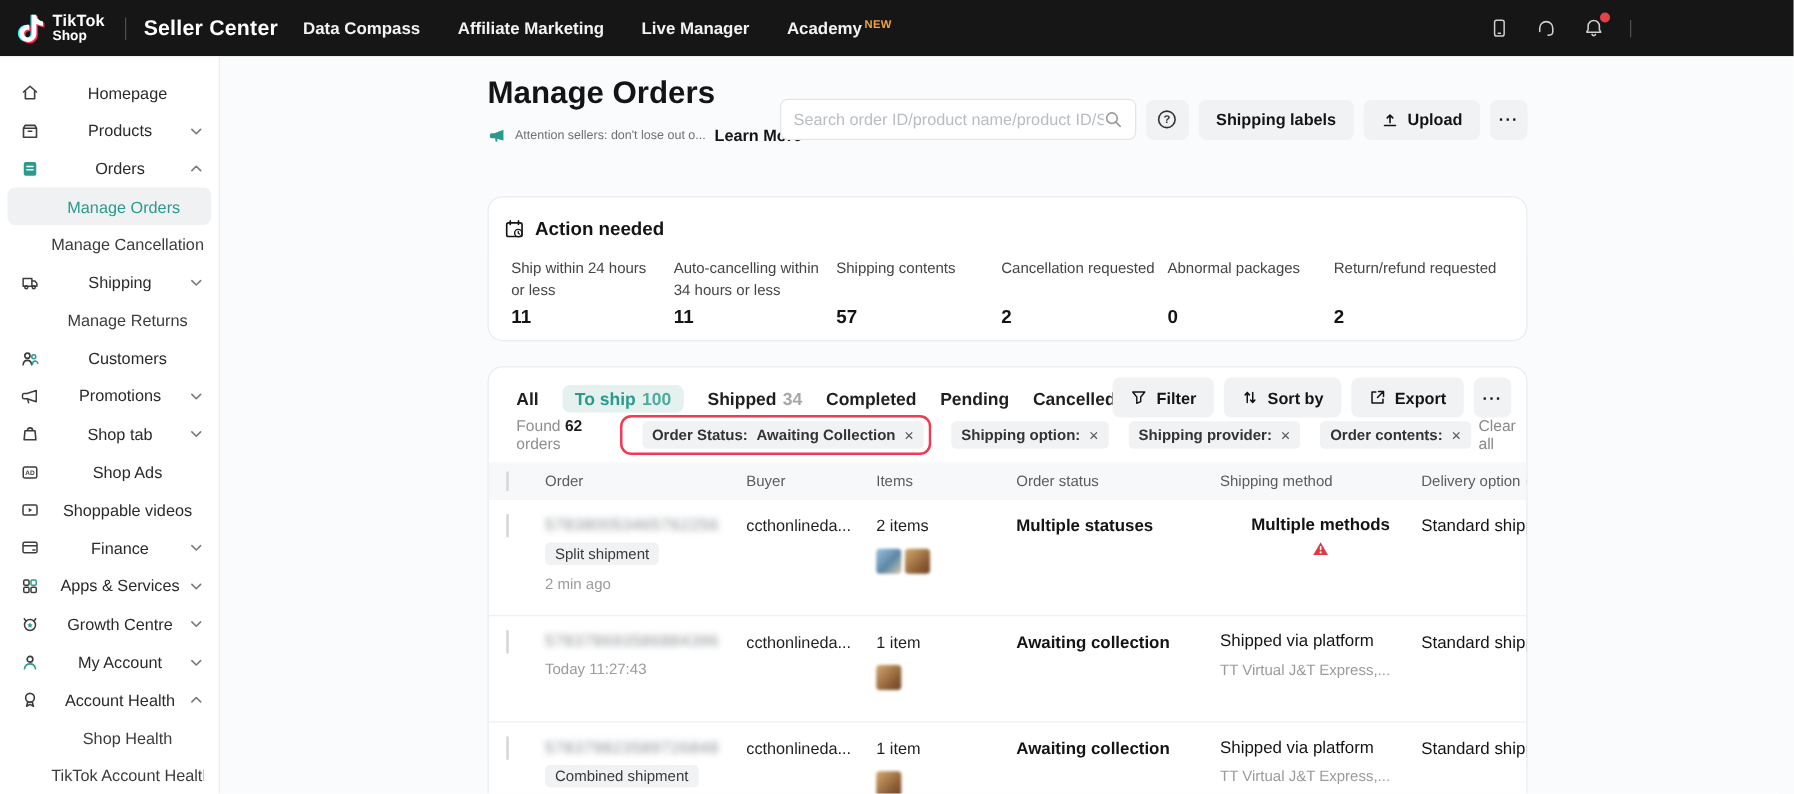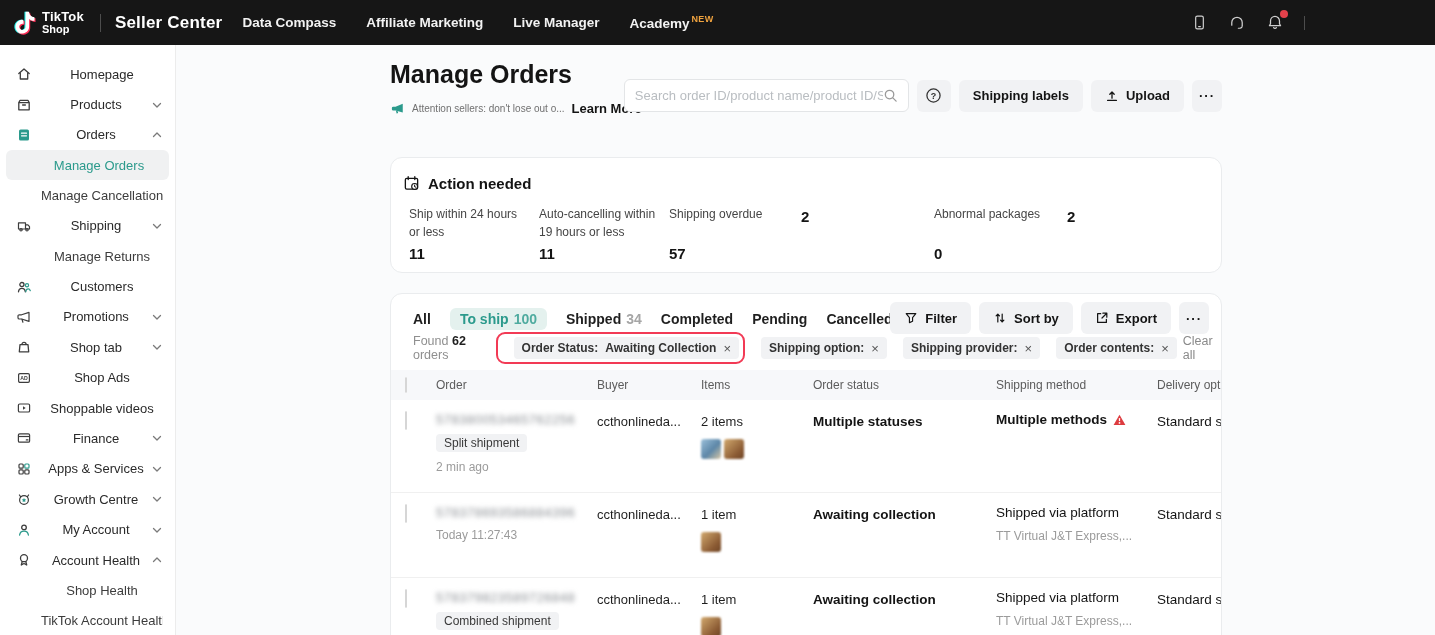--- a/index.html
+++ b/index.html
@@ -93,35 +93,35 @@
   
   .thead { position:absolute; top:76px; left:0; width:836px; height:30px; background:#f7f8fa;
     display:flex; align-items:center; padding-left:14px; font-size:12px; color:#5c5c5c; }
   .tbody { position:absolute; top:106px; left:0; width:836px; }
   .trow { display:flex; padding:12px 0 0 14px; border-bottom:1px solid #f0f0f0; }
   .c-cb { width:31px; flex:none; }
   .c-order { width:161px; flex:none; }
   .c-buyer { width:104px; flex:none; }
   .c-items { width:112px; flex:none; }
   .c-status { width:163px; flex:none; }
-  .c-ship { width:161px; flex:none;margin-left:20px; }
+  .c-ship { width:161px; flex:none; }
   .c-del { width:90px; flex:none; white-space:nowrap; }
   .checkbox { width:16px; height:16px; border:1.5px solid #d6d6d6; border-radius:3px; background:#fff; cursor:pointer; margin-top:1px; }
   .order-id { font-size:13px; color:#8b8f94; filter:blur(2.5px); letter-spacing:.5px; white-space:nowrap; display:block; width:150px; overflow:hidden; }
   .row-tag { display:inline-block; background:#f1f2f4; border-radius:4px; padding:2px 8px; font-size:12px; color:#3a3a3a; margin-top:7px; }
   .row-time { font-size:12px; color:#9b9b9b; margin-top:8px; }
   .buyer-name { font-size:13px; color:#1f1f1f; }
   .items-count { font-size:13px; color:#1f1f1f; }
   .thumbs { display:flex; gap:3px; margin-top:9px; }
   .thumb { width:20px; height:20px; border-radius:3px; filter:blur(1.2px); }
   .thumb-blue { background:linear-gradient(135deg,#9cc0da,#5d87a8 55%,#d8c8a6); }
   .thumb-tan  { background:linear-gradient(135deg,#d2a96e,#8a5a33 70%,#6e4526); }
   .status-main { font-size:13.5px; font-weight:700; color:#141414; }
   .ship-main { font-size:13.5px; color:#141414; display:flex; align-items:center; gap:6px; }
-  .ship-main.bold { font-weight:700; }
+  .ship-main.bold { font-weight:700;flex-direction:column; }
   .ship-sub { font-size:12px; color:#9b9b9b; margin-top:9px; }
   .del-main { font-size:13.5px; color:#141414; }
   .info-ic { display:inline-flex; margin-left:4px; vertical-align:-2px; }
   .th-order { display:flex; align-items:center; }
 </style>
 </head>
 <body>
 
 <div class="screen">
 
@@ -420,35 +420,37 @@
               <path d="M12.3 10.7v1.5l1 .7" stroke="#141414" stroke-width="1.1" fill="none" stroke-linecap="round"></path>
             </svg>
           <span class="an-title">Action needed</span>
         </div>
         <div class="an-stats">
           <div class="an-stat" style="width:130px">
             <div class="an-label">Ship within 24 hours or less</div>
             <div class="an-value">11</div>
           </div>
           <div class="an-stat" style="width:130px">
-            <div class="an-label">Auto-cancelling within 19 hours or less</div>
+            <div class="an-label">Auto-cancelling within 34 hours or less</div>
             <div class="an-value">11</div>
           </div>
           <div class="an-stat" style="width:132px">
-            <div class="an-label">Shipping overdue</div>
+            <div class="an-label">Shipping contents</div>
             <div class="an-value">57</div>
           </div>
           <div class="an-stat" style="width:133px">
+            <div class="an-label">Cancellation requested</div>
             <div class="an-value">2</div>
           </div>
           <div class="an-stat" style="width:133px">
             <div class="an-label">Abnormal packages</div>
             <div class="an-value">0</div>
           </div>
           <div class="an-stat" style="width:150px">
+            <div class="an-label">Return/refund requested</div>
             <div class="an-value">2</div>
           </div>
         </div>
       </section>
 
       <section class="card orders-card">
 
         <div class="tabs-row">
           <span class="tab">All</span>
           <span class="tab tab-active">

